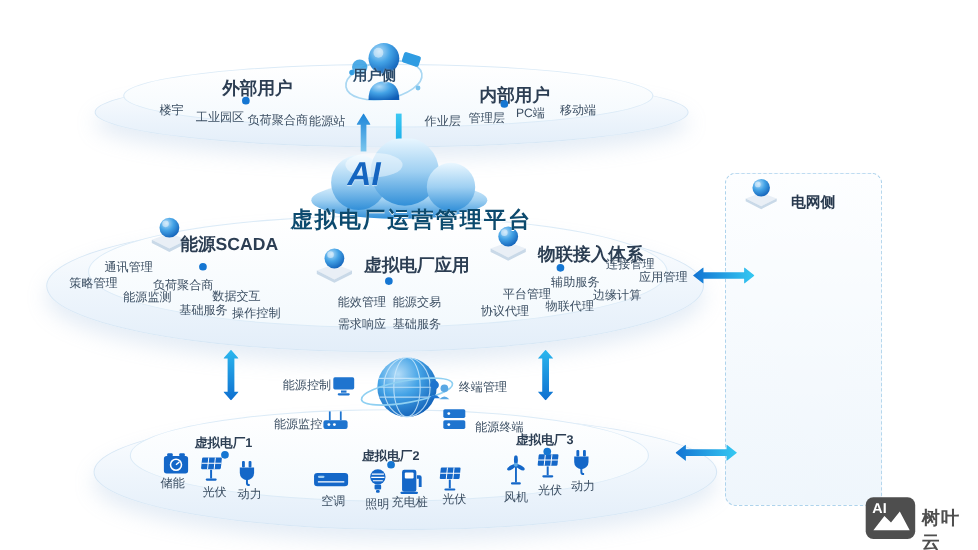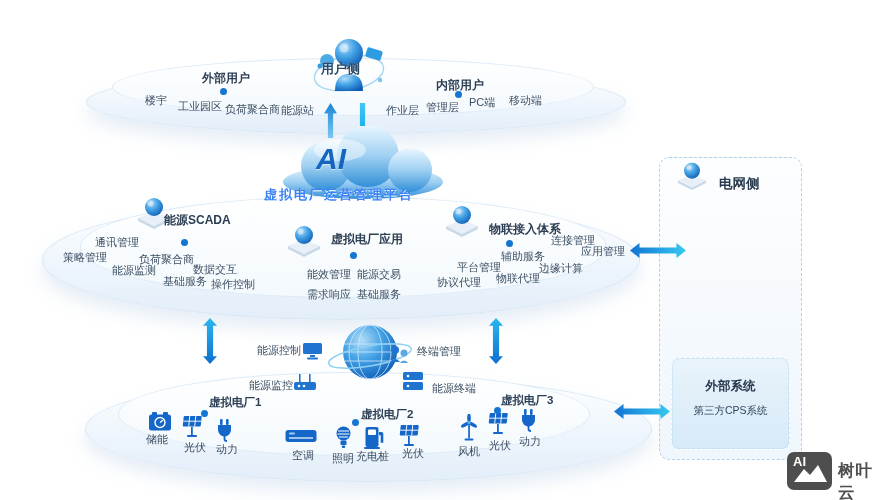--- a/index.html
+++ b/index.html
@@ -2,30 +2,30 @@
 <html><head>
 <meta charset="utf-8">
 <style>
   html,body{margin:0;padding:0;}
   body{font-family:"Liberation Sans","DejaVu Sans",sans-serif;background:#fff;}
   .stage{position:relative;width:889px;height:500px;background:#ffffff;overflow:hidden;}
   .platter{position:absolute;border-radius:50%;}
   .p-outer{background:linear-gradient(180deg,#ffffff 0%,#eef5fc 55%,#e3eef9 100%);border:1px solid #d7e7f5;box-shadow:0 10px 18px rgba(150,185,220,.25);z-index:1;}
   .p-inner{background:linear-gradient(180deg,#ffffff 0%,#f3f9fd 100%);border:1px solid #dcebf7;z-index:2;}
   .t{position:absolute;font-size:11px;color:#3c4f63;white-space:nowrap;z-index:7;}
-  .gt{position:absolute;font-size:12px;font-weight:bold;color:#2c3e53;white-space:nowrap;z-index:7;}
-  .pt{position:absolute;font-size:11.5px;font-weight:bold;color:#2c3e53;white-space:nowrap;z-index:7;margin-left:32px;}
+  .gt{position:absolute;font-size:16px;font-weight:bold;color:#2c3e53;white-space:nowrap;z-index:7;}
+  .pt{position:absolute;font-size:11.5px;font-weight:bold;color:#2c3e53;white-space:nowrap;z-index:7;}
   .dot{position:absolute;width:7px;height:7px;border-radius:50%;background:#1576d2;z-index:7;}
   .icon{position:absolute;z-index:6;}
   .arrow{position:absolute;z-index:6;}
   .a-up{background:linear-gradient(180deg,#1b84d8 0%,#7cc7ee 100%);clip-path:polygon(50% 0,100% 30%,70% 30%,70% 100%,30% 100%,30% 30%,0 30%);}
   .a-down{background:linear-gradient(180deg,#3ec9f3 0%,#0fa5e6 100%);clip-path:polygon(50% 100%,0 70%,30% 70%,30% 0,70% 0,70% 70%,100% 70%);}
   .a-vv{background:linear-gradient(180deg,#2bb7ee 0%,#0e6fd0 100%);clip-path:polygon(50% 0,100% 17%,72% 17%,72% 83%,100% 83%,50% 100%,0 83%,28% 83%,28% 17%,0 17%);}
   .a-hh{background:linear-gradient(90deg,#1273d2 0%,#36c9f2 100%);clip-path:polygon(0 50%,17% 0,17% 30%,83% 30%,83% 0,100% 50%,83% 100%,83% 70%,17% 70%,17% 100%);}
-  .main-title{position:absolute;left:264px;top:186px;font-size:13px;font-weight:bold;letter-spacing:2px;color:#3b82f6;z-index:8;text-shadow:0 1px 0 #fff;}
+  .main-title{position:absolute;left:264px;top:186px;font-size:20px;font-weight:bold;letter-spacing:2px;color:#0c4a6e;z-index:8;text-shadow:0 1px 0 #fff;}
   .cloud-ai{position:absolute;left:316px;top:142px;font-size:30px;font-weight:800;color:#1565c0;z-index:8;text-shadow:0 1px 1px rgba(255,255,255,.6);font-style:italic;}
   .user-side-label{position:absolute;left:321px;top:60px;font-size:13px;font-weight:bold;color:#2b4a68;z-index:8;text-shadow:0 1px 2px rgba(255,255,255,.85);}
   .mg-title{position:absolute;left:299px;top:358px;font-size:13.5px;font-weight:bold;letter-spacing:.5px;color:#30445c;z-index:8;}
   .panel{position:absolute;left:659px;top:157px;width:141px;height:301px;border:1px dashed #aed3ec;border-radius:10px;background:linear-gradient(180deg,#fdfeff,#eff6fc);z-index:5;}
   .panel-box{position:absolute;border:1px dashed rgba(255,255,255,.95);border-radius:8px;background:linear-gradient(180deg,#e9f3fb,#d7eaf8);box-shadow:inset 0 0 0 1px rgba(173,211,236,.35);z-index:6;}
   .panel-box .bt{position:absolute;width:100%;text-align:center;font-size:12.5px;font-weight:bold;color:#28394e;}
   .panel-box .bi{position:absolute;width:100%;text-align:center;font-size:10.5px;color:#33465c;}
   .grid-title{position:absolute;left:719px;top:175px;font-size:13.5px;font-weight:bold;color:#28394e;z-index:7;}
   .logo-box{position:absolute;left:787px;top:452px;width:45px;height:38px;background:#4e4e4e;border-radius:7px;z-index:8;}
   .logo-ai{position:absolute;left:793px;top:454px;font-size:13px;font-weight:bold;color:#ffffff;z-index:9;}
@@ -281,24 +281,20 @@
   <div class="panel"></div>
   <svg class="icon" style="left:676px;top:161px" width="32" height="30" viewBox="0 0 36 34">
     <path d="M18 16 L34 22 L18 30 L2 22 Z" fill="#e9eff6"></path>
     <path d="M2 22 L2 25 L18 33 L34 25 L34 22 L18 30 Z" fill="#c9d9e8"></path>
     <circle cx="18" cy="11" r="9" fill="url(#gBall)"></circle>
     <circle cx="14.5" cy="7.5" r="3" fill="#fff" opacity="0.45"></circle>
   </svg>
   <div class="grid-title">电网侧</div>
 
 
-  <div class="panel-box" style="left:671px;top:357px;width:117px;height:91px;">
-    <div class="bt" style="top:20px">外部系统</div>
-    <div class="bi" style="top:46px">第三方CPS系统</div>
-  </div>
 
   <div class="arrow a-hh" style="left:630px;top:243px;width:56px;height:15px"></div>
   <div class="arrow a-hh" style="left:614px;top:404px;width:56px;height:15px"></div>
 
   <div class="logo-box">
     <svg width="45" height="38" viewBox="0 0 45 38">
       <path d="M7 30 L17 17 L23 23 L31 13 L40 30 Z" fill="#ffffff"></path>
     </svg>
   </div>
   <div class="logo-ai">AI</div>

